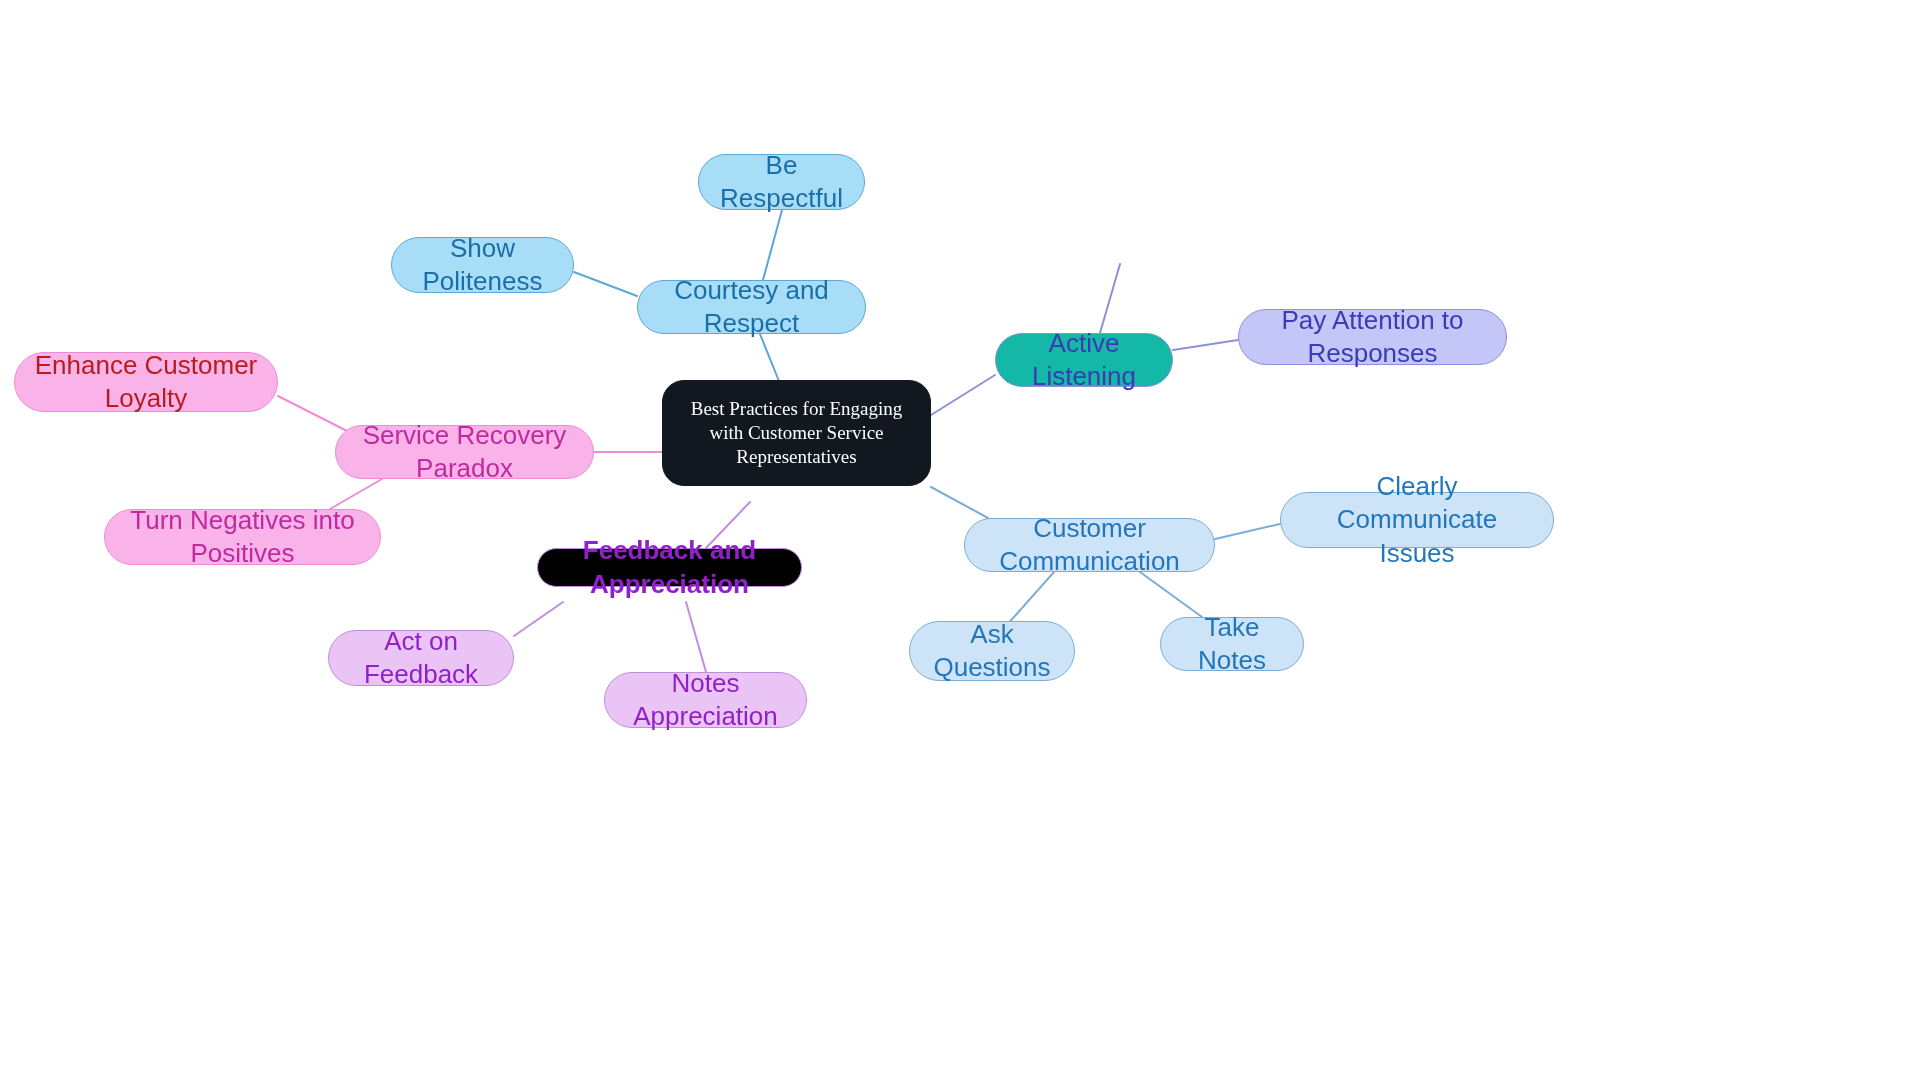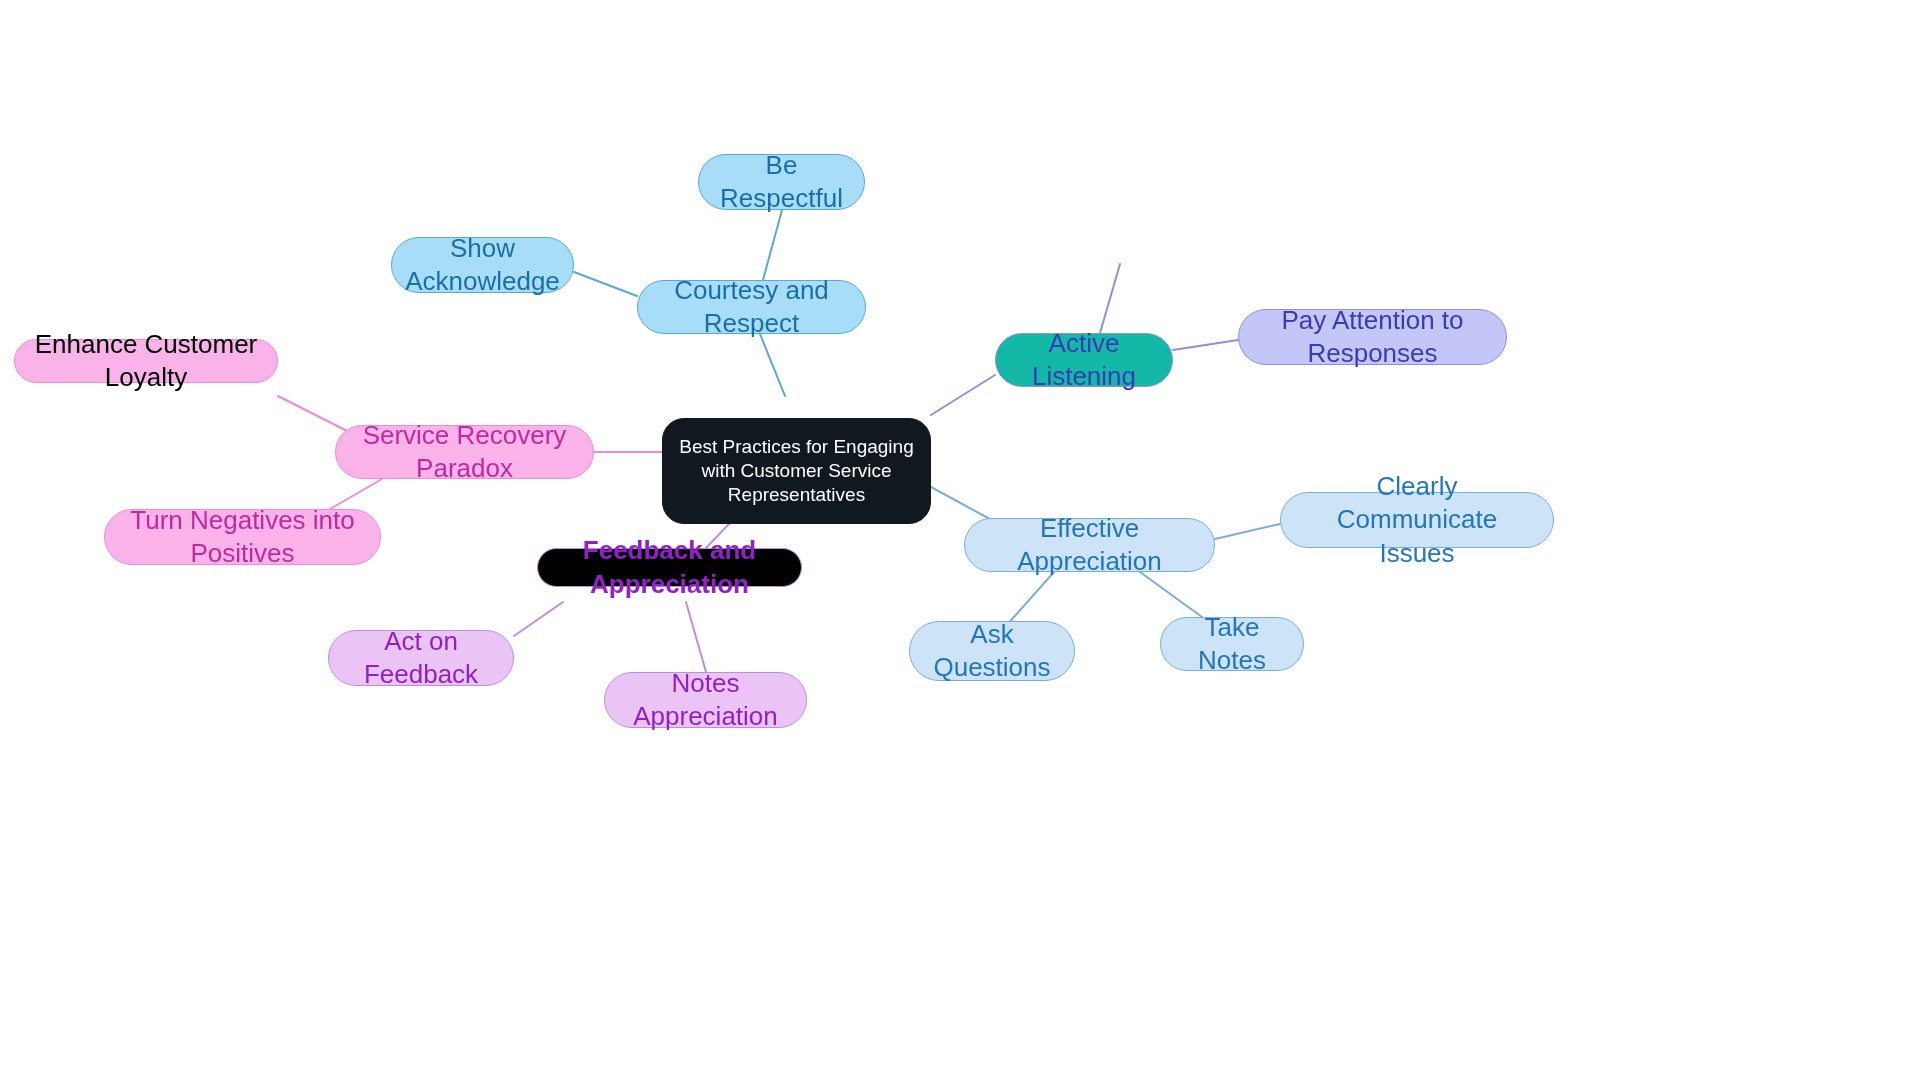--- a/index.html
+++ b/index.html
@@ -68,31 +68,31 @@
       <line x1="1215" y1="539" x2="1280" y2="524" stroke="#7aaed6" stroke-width="2" stroke-linecap="round"></line>
       <line x1="1054" y1="572" x2="1005" y2="627" stroke="#7aaed6" stroke-width="2" stroke-linecap="round"></line>
       <line x1="1140" y1="572" x2="1202" y2="617" stroke="#7aaed6" stroke-width="2" stroke-linecap="round"></line>
       <line x1="662" y1="452" x2="594" y2="452" stroke="#ef8ad8" stroke-width="2" stroke-linecap="round"></line>
       <line x1="349" y1="432" x2="278" y2="396" stroke="#ef8ad8" stroke-width="2" stroke-linecap="round"></line>
       <line x1="382" y1="479" x2="330" y2="509" stroke="#ef8ad8" stroke-width="2" stroke-linecap="round"></line>
       <line x1="750" y1="502" x2="706" y2="548" stroke="#c18ddc" stroke-width="2" stroke-linecap="round"></line>
       <line x1="563" y1="602" x2="514" y2="636" stroke="#c18ddc" stroke-width="2" stroke-linecap="round"></line>
       <line x1="686" y1="602" x2="706" y2="672" stroke="#c18ddc" stroke-width="2" stroke-linecap="round"></line>
     </svg>
-<div class="node node-root" style="left: 662px; top: 418px; width: 269px; height: 106px; background: rgb(18, 24, 32); border-color: rgb(18, 24, 32); color: rgb(255, 255, 255); font-size: 19px;"><span>Best Practices for Engaging
+<div class="node node-root" style="left: 662px; top: 380px; width: 269px; height: 106px; background: rgb(18, 24, 32); border-color: rgb(18, 24, 32); color: rgb(255, 255, 255); font-size: 19px; font-family: Liberation Serif, serif;"><span>Best Practices for Engaging
 with Customer Service
 Representatives</span></div>
     <div class="node node-branch" style="left: 637px; top: 280px; width: 229px; height: 54px; background: rgb(168, 221, 247); border-color: rgb(91, 168, 212); color: rgb(26, 111, 168);"><span>Courtesy and Respect</span></div>
     <div class="node node-leaf" style="left: 698px; top: 154px; width: 167px; height: 56px; background: rgb(168, 221, 247); border-color: rgb(91, 168, 212); color: rgb(26, 111, 168);"><span>Be Respectful</span></div>
-    <div class="node node-leaf" style="left: 391px; top: 237px; width: 183px; height: 56px; background: rgb(168, 221, 247); border-color: rgb(91, 168, 212); color: rgb(26, 111, 168);"><span>Show Acknowledge</span></div>
+    <div class="node node-leaf" style="left: 391px; top: 237px; width: 183px; height: 56px; background: rgb(168, 221, 247); border-color: rgb(91, 168, 212); color: rgb(26, 111, 168);"><span>Show Politeness</span></div>
     <div class="node node-branch" style="left: 995px; top: 333px; width: 178px; height: 54px; background: #14b8a6; border-color: rgb(142, 144, 216); color: rgb(59, 59, 181);"><span>Active Listening</span></div>
     <div class="node node-leaf" style="left: 1238px; top: 309px; width: 269px; height: 56px; background: rgb(195, 198, 247); border-color: rgb(142, 144, 216); color: rgb(59, 59, 181);"><span>Pay Attention to Responses</span></div>
-    <div class="node node-branch" style="left: 964px; top: 518px; width: 251px; height: 54px; background: rgb(205, 228, 248); border-color: rgb(122, 174, 214); color: rgb(33, 118, 188);"><span>Effective Appreciation</span></div>
+    <div class="node node-branch" style="left: 964px; top: 518px; width: 251px; height: 54px; background: rgb(205, 228, 248); border-color: rgb(122, 174, 214); color: rgb(33, 118, 188);"><span>Customer Communication</span></div>
     <div class="node node-leaf" style="left: 1280px; top: 492px; width: 274px; height: 56px; background: rgb(205, 228, 248); border-color: rgb(122, 174, 214); color: rgb(33, 118, 188);"><span>Clearly Communicate Issues</span></div>
     <div class="node node-leaf" style="left: 909px; top: 621px; width: 166px; height: 60px; background: rgb(205, 228, 248); border-color: rgb(122, 174, 214); color: rgb(33, 118, 188);"><span>Ask Questions</span></div>
     <div class="node node-leaf" style="left: 1160px; top: 617px; width: 144px; height: 54px; background: rgb(205, 228, 248); border-color: rgb(122, 174, 214); color: rgb(33, 118, 188);"><span>Take Notes</span></div>
     <div class="node node-branch" style="left: 335px; top: 425px; width: 259px; height: 54px; background: rgb(249, 179, 232); border-color: rgb(239, 138, 216); color: rgb(192, 42, 160);"><span>Service Recovery Paradox</span></div>
-    <div class="node node-leaf" style="left: 14px; top: 339px; width: 264px; height: 44px; background: rgb(249, 179, 232); border-color: rgb(239, 138, 216); color: #000000;"><span>Enhance Customer Loyalty</span></div>
+    <div class="node node-leaf" style="left: 14px; top: 352px; width: 264px; height: 60px; background: rgb(249, 179, 232); border-color: rgb(239, 138, 216); color: #b91c1c;"><span>Enhance Customer Loyalty</span></div>
     <div class="node node-leaf" style="left: 104px; top: 509px; width: 277px; height: 56px; background: rgb(249, 179, 232); border-color: rgb(239, 138, 216); color: rgb(192, 42, 160);"><span>Turn Negatives into Positives</span></div>
     <div class="node node-branch" style="left: 537px; top: 548px; width: 265px; height: 39px; background: #000000; border-color: rgb(193, 141, 220); color: rgb(146, 32, 201); font-weight: bold;"><span>Feedback and Appreciation</span></div>
     <div class="node node-leaf" style="left: 328px; top: 630px; width: 186px; height: 56px; background: rgb(233, 196, 245); border-color: rgb(193, 141, 220); color: rgb(146, 32, 201);"><span>Act on Feedback</span></div>
     <div class="node node-leaf" style="left: 604px; top: 672px; width: 203px; height: 56px; background: rgb(233, 196, 245); border-color: rgb(193, 141, 220); color: rgb(146, 32, 201);"><span>Notes Appreciation</span></div>
   </div>
 
 </body></html>

